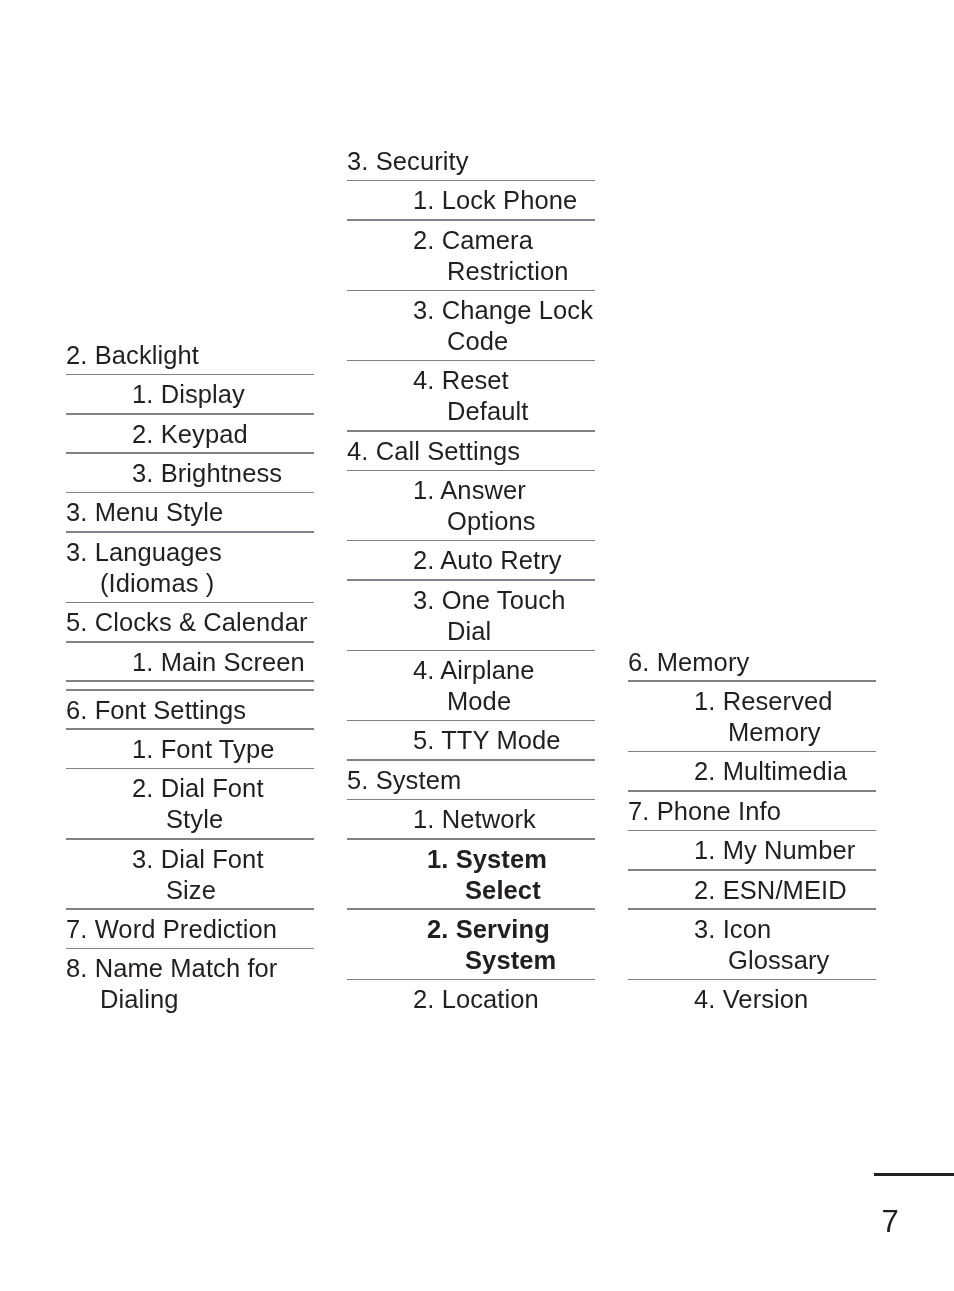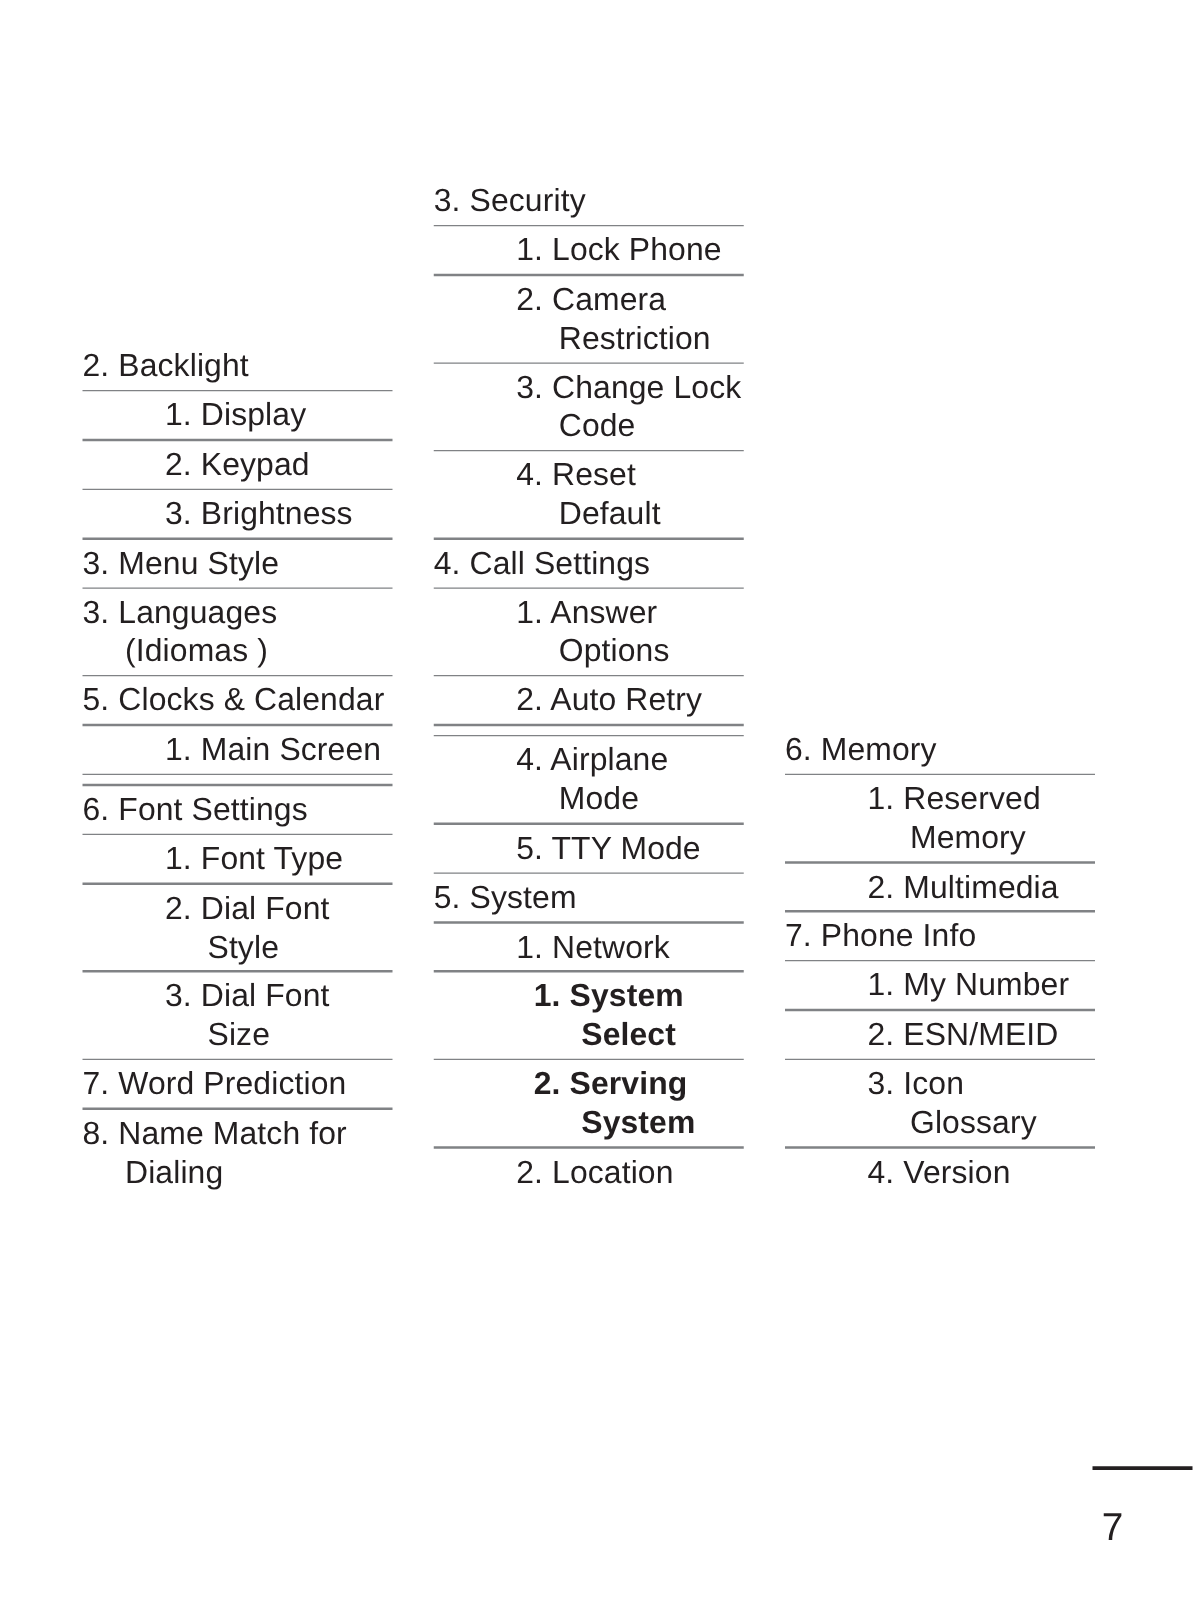--- a/index.html
+++ b/index.html
@@ -205,20 +205,21 @@
         </div>
         <div class="menu-row">
           <span class="entry lvl2">1. Answer Options</span>
           <span class="rule"></span>
         </div>
         <div class="menu-row">
           <span class="entry lvl2">2. Auto Retry</span>
           <span class="rule"></span>
         </div>
         <div class="menu-row">
+          <span class="entry lvl2">3. One Touch Dial</span>
           <span class="rule"></span>
         </div>
         <div class="menu-row">
           <span class="entry lvl2">4. Airplane Mode</span>
           <span class="rule"></span>
         </div>
         <div class="menu-row">
           <span class="entry lvl2">5. TTY Mode</span>
           <span class="rule"></span>
         </div>

